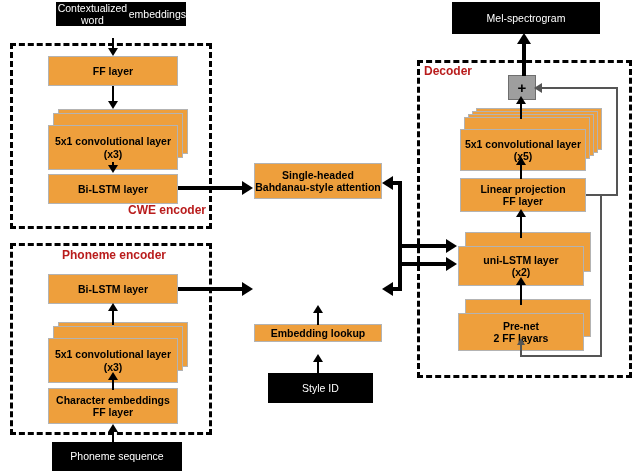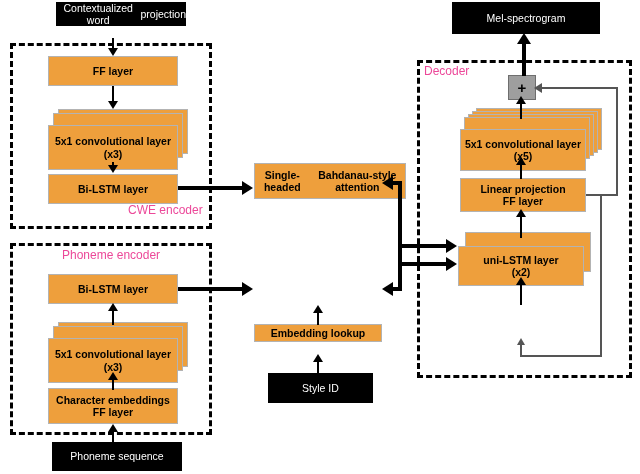--- a/index.html
+++ b/index.html
@@ -21,21 +21,21 @@
   .stackwrap .layer{position:absolute;background:#ee9f3c;border:1px solid #b3b3b3;
                     box-sizing:border-box;}
   .stackwrap .front{position:absolute;left:0;top:8px;display:flex;align-items:center;
                     justify-content:center;text-align:center;background:#ee9f3c;
                     border:1px solid #b3b3b3;box-sizing:border-box;
                     font-size:10.5px;font-weight:bold;line-height:1.15;color:#000;}
 
   
   .group{position:absolute;box-sizing:border-box;border:3px dashed #000;
          background:transparent;}
-  .glabel{position:absolute;color:#ec4899;font-size:12px;font-weight:normal;
+  .glabel{position:absolute;color:#b91c1c;font-size:12px;font-weight:bold;
           white-space:nowrap;}
 
   
   .ln{position:absolute;background:#000;}
   .ln.thin{background:#555;}
   .arrow{position:absolute;width:0;height:0;}
   .arrow.up   {border-left:5px solid transparent;border-right:5px solid transparent;border-bottom:8px solid #000;}
   .arrow.down {border-left:5px solid transparent;border-right:5px solid transparent;border-top:8px solid #000;}
   .arrow.left {border-top:5px solid transparent;border-bottom:5px solid transparent;border-right:8px solid #000;}
   .arrow.bigup   {border-left:7px solid transparent;border-right:7px solid transparent;border-bottom:11px solid #000;}
@@ -52,21 +52,21 @@
   <div class="glabel" style="left:128px;top:203px;">CWE encoder</div>
 
   <div class="group" style="left:10px;top:243px;width:202px;height:192px;"></div>
   <div class="glabel" style="left:62px;top:248px;">Phoneme encoder</div>
 
   <div class="group" style="left:417px;top:60px;width:215px;height:318px;"></div>
   <div class="glabel" style="left:424px;top:64px;">Decoder</div>
 
   <div class="node black" style="left:56px;top:2px;width:130px;height:24px;flex-direction:row;">
     <span>Contextualized word</span>
-    <span>projection</span>
+    <span>embeddings</span>
   </div>
 
   <div class="node black" style="left:52px;top:442px;width:130px;height:29px;">
     <span>Phoneme sequence</span>
   </div>
 
   <div class="node black" style="left:268px;top:373px;width:105px;height:30px;">
     <span>Style ID</span>
   </div>
 
@@ -102,21 +102,21 @@
       <span>5x1 convolutional layer</span>
       <span>(x3)</span>
     </div>
   </div>
 
   <div class="node orange" style="left:48px;top:388px;width:130px;height:36px;flex-direction:column;">
     <span>Character embeddings</span>
     <span>FF layer</span>
   </div>
 
-  <div class="node orange" style="left:254px;top:163px;width:152px;height:36px;flex-direction:row;">
+  <div class="node orange" style="left:254px;top:163px;width:128px;height:36px;flex-direction:column;">
     <span>Single-headed</span>
     <span>Bahdanau-style attention</span>
   </div>
 
 
   <div class="node orange" style="left:254px;top:324px;width:128px;height:18px;">
     <span>Embedding lookup</span>
   </div>
 
   <div class="node gray" style="left:508px;top:75px;width:28px;height:25px;">
@@ -140,20 +140,27 @@
   </div>
 
   <div class="stackwrap" style="left:458px;top:238px;width:140px;height:40px;">
     <div class="layer" style="left:7px;top:-6px;width:126px;height:40px;"></div>
     <div class="front" style="width:126px;height:40px;flex-direction:column;">
       <span>uni-LSTM layer</span>
       <span>(x2)</span>
     </div>
   </div>
 
+  <div class="stackwrap" style="left:458px;top:305px;width:140px;height:38px;">
+    <div class="layer" style="left:7px;top:-6px;width:126px;height:38px;"></div>
+    <div class="front" style="width:126px;height:38px;flex-direction:column;">
+      <span>Pre-net</span>
+      <span>2 FF layars</span>
+    </div>
+  </div>
 
   <div class="ln" style="left:112px;top:38px;width:2px;height:12px;"></div>
   <div class="arrow down" style="left:108px;top:48px;"></div>
 
   <div class="ln" style="left:112px;top:86px;width:2px;height:17px;"></div>
   <div class="arrow down" style="left:108px;top:101px;"></div>
 
   <div class="ln" style="left:112px;top:162px;width:2px;height:6px;"></div>
   <div class="arrow down" style="left:108px;top:165px;"></div>
 

